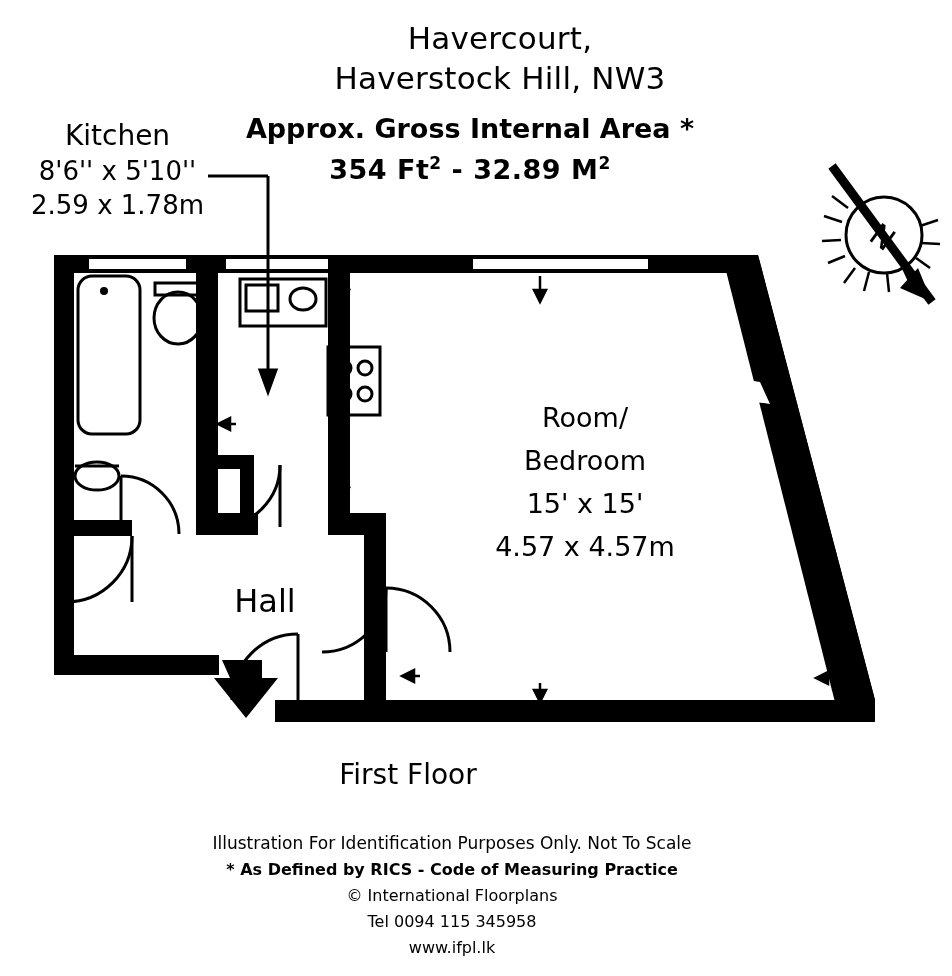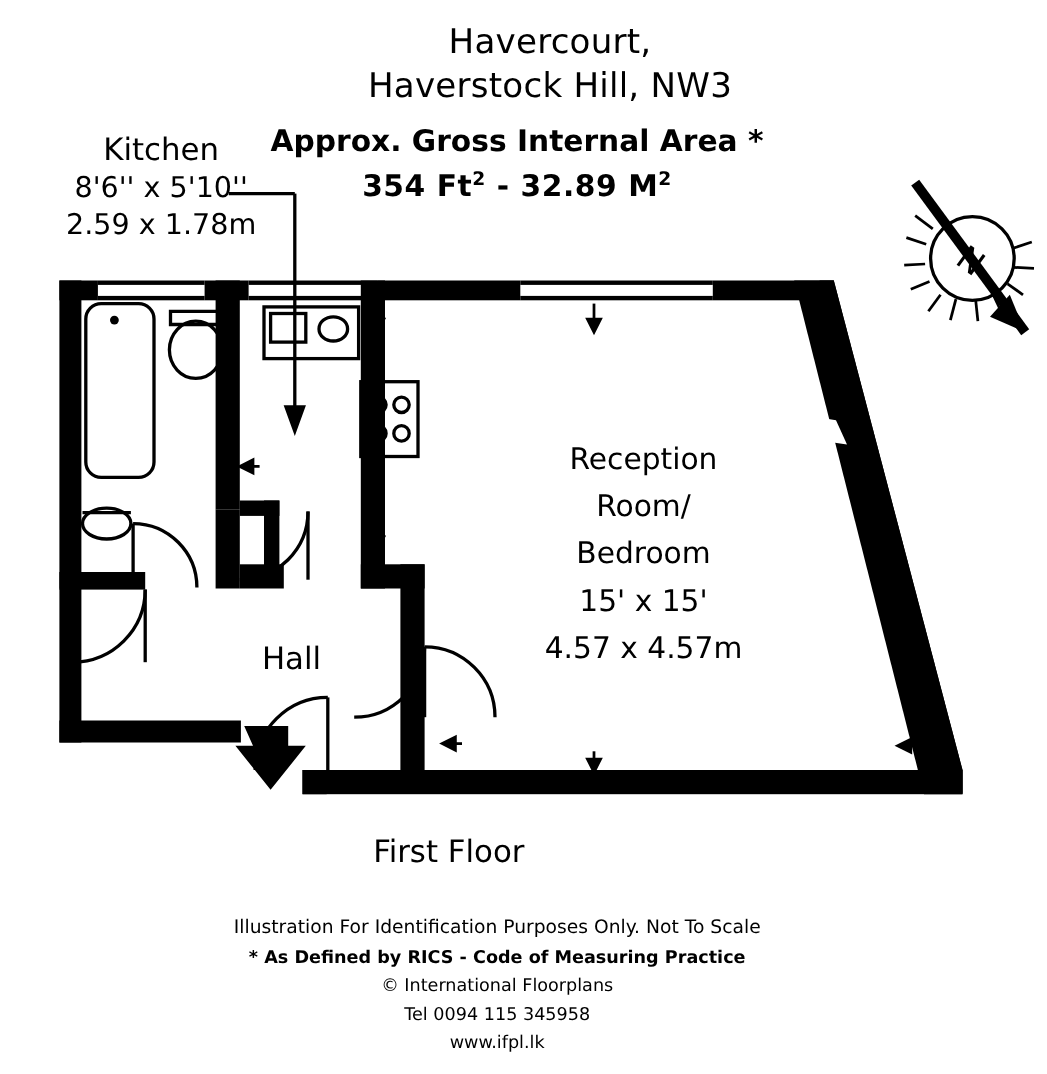--- a/index.html
+++ b/index.html
@@ -43,21 +43,20 @@
     line-height: 34px;
     font-weight: 700;
     letter-spacing: 0.5px;
   }
   .sup { font-size: 17px; vertical-align: super; }
 
   
   #kitchen-label {
     left: 0px; top: 118px; width: 235px;
     text-align: center;
-    padding-left: 29px;
   }
   #kitchen-label .k-name {
     font-size: 28px;
     line-height: 36px;
   }
   #kitchen-label .k-dim {
     font-size: 26px;
     line-height: 34px;
   }
 
@@ -68,21 +67,21 @@
   }
   #reception-label div {
     font-size: 27px;
     line-height: 43px;
   }
 
   
   #hall-label {
     left: 180px; top: 582px; width: 170px;
     text-align: center;
-    font-size: 28px;
+    font-size: 32px;
   }
 
   
   #first-floor {
     left: 0; top: 758px; width: 816px;
     text-align: center;
     font-size: 28px;
   }
 
   
@@ -120,21 +119,20 @@
   </div>
 </div>
 
 <div class="abs" id="kitchen-label">
   <div class="k-name">Kitchen</div>
   <div class="k-dim">8'6'' x 5'10''</div>
   <div class="k-dim">2.59 x 1.78m</div>
 </div>
 
 <div class="abs" id="reception-label">
-  <div>Reception</div>
   <div>Room/</div>
   <div>Bedroom</div>
   <div>15' x 15'</div>
   <div>4.57 x 4.57m</div>
 </div>
 
 <div class="abs" id="hall-label">Hall</div>
 
 <div class="abs" id="first-floor">First Floor</div>
 

